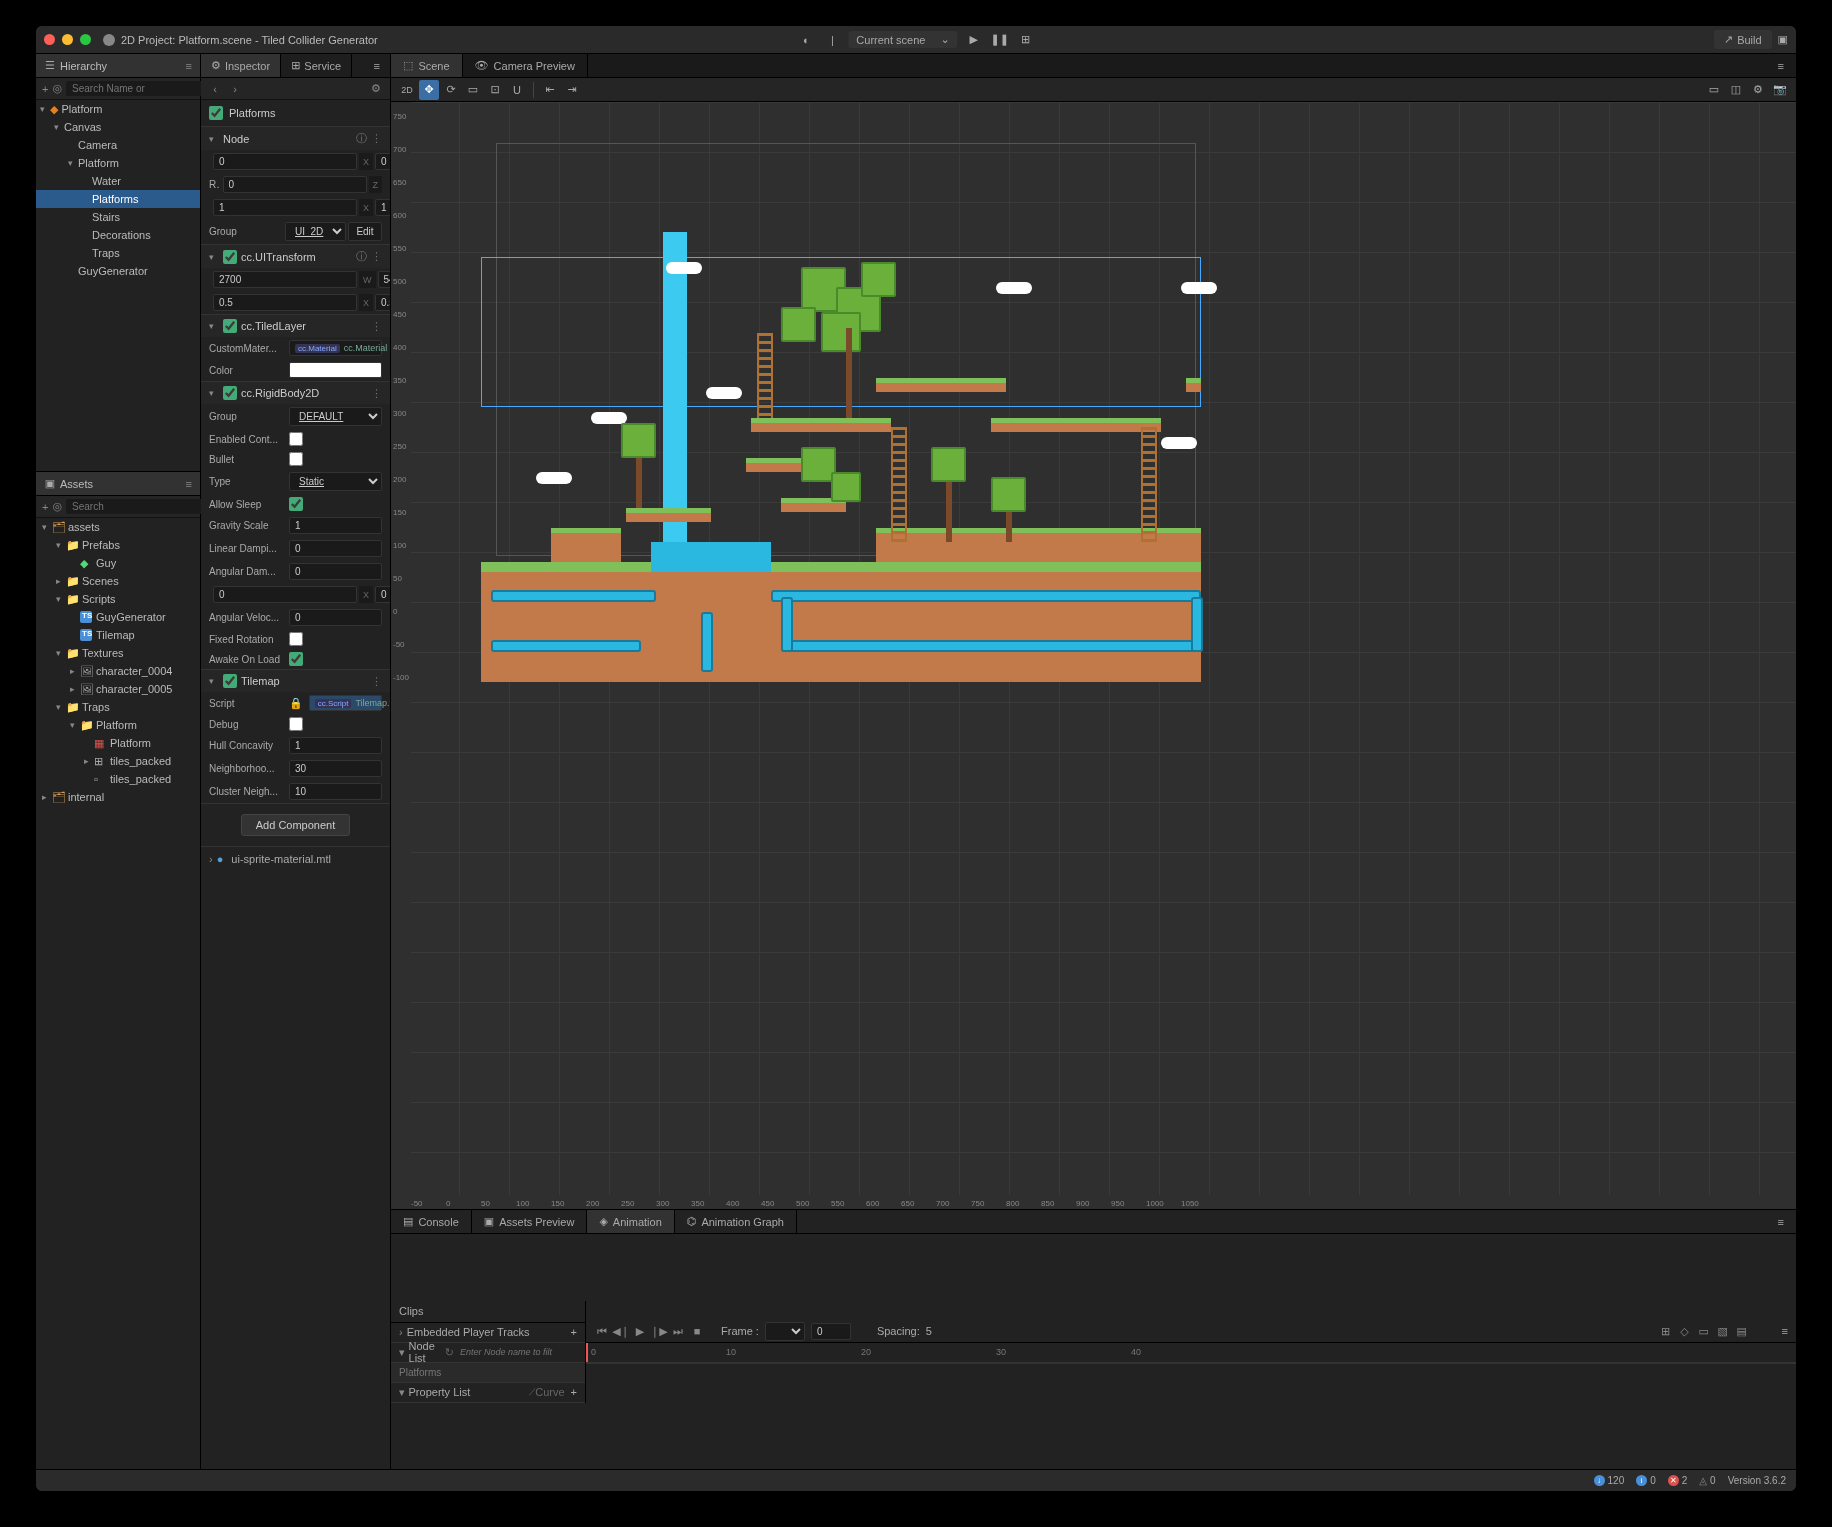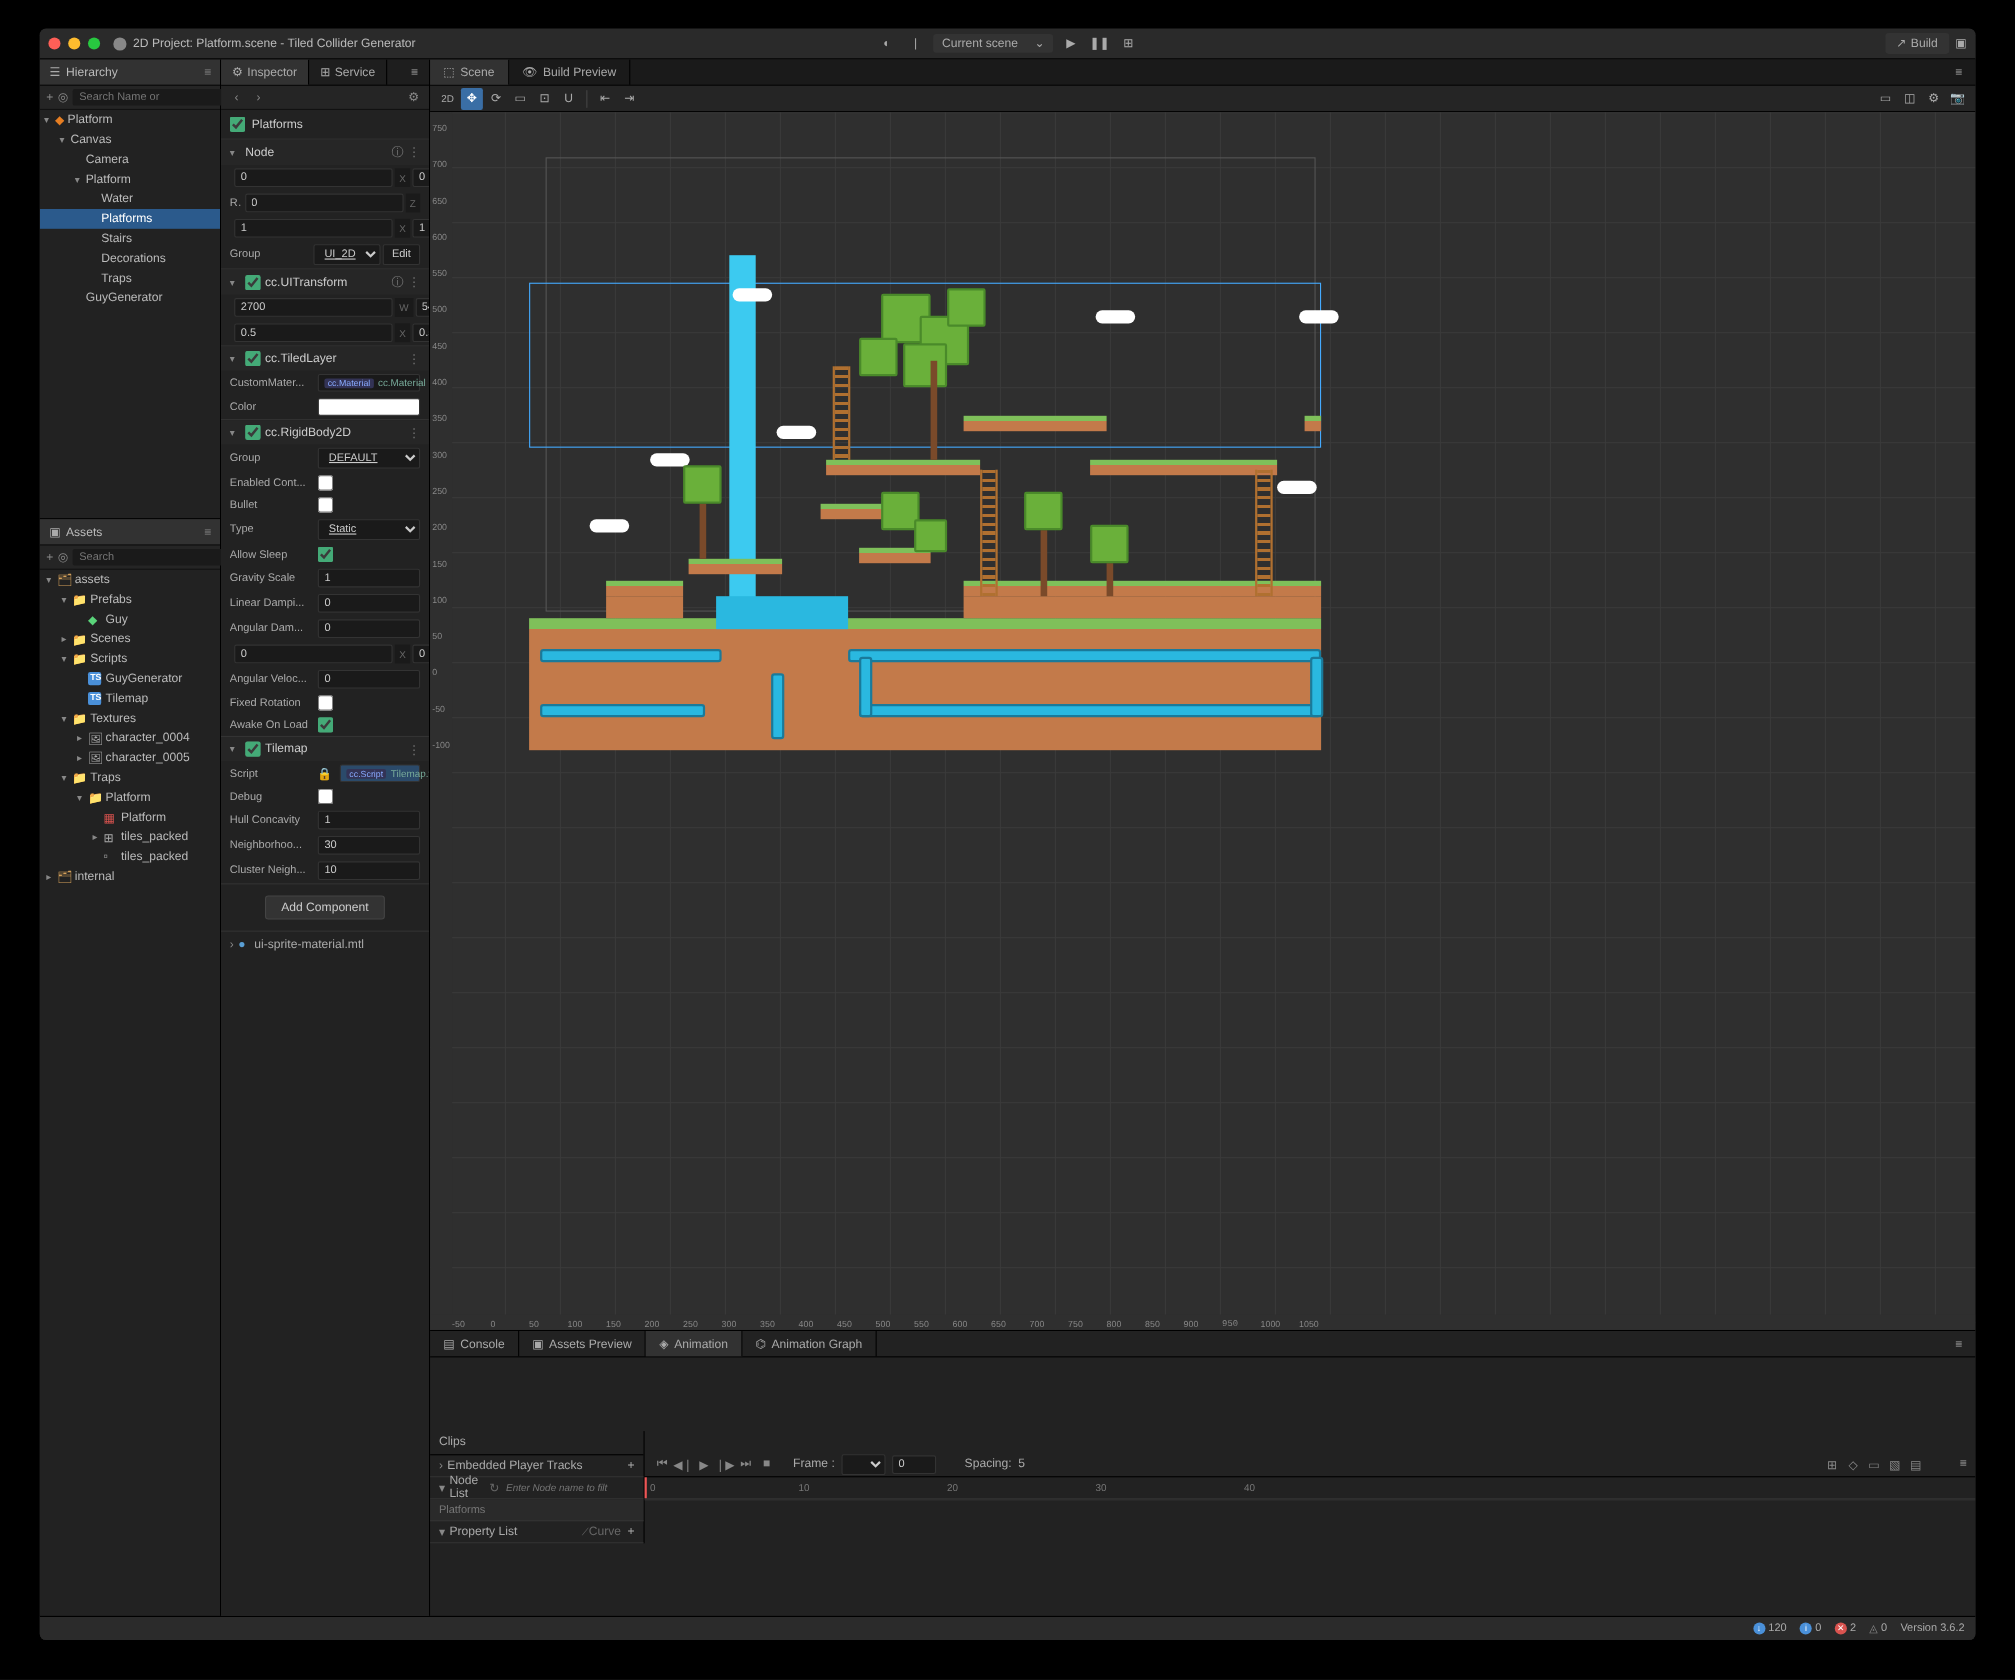--- a/index.html
+++ b/index.html
@@ -528,21 +528,21 @@
 
     <div class="right-col">
       <div class="scene-panel">
         <div class="scene-tabs">
           <div class="scene-tab active">
             <span>⬚</span>
             <span>Scene</span>
           </div>
           <div class="scene-tab">
             <span>👁</span>
-            <span>Build Preview</span>
+            <span>Camera Preview</span>
           </div>
           <div style="flex:1"></div>
           <div class="scene-tab" style="border:none">≡</div>
         </div>
         <div class="scene-toolbar">
           <div class="scene-tool" style="font-size:9px">
               <span>2D</span>
             </div>
           <div class="scene-tool active">✥</div>
           <div class="scene-tool">⟳</div>
@@ -649,21 +649,21 @@
               <div class="scene-ruler-tick-h" style="left: 370px;">450</div>
               <div class="scene-ruler-tick-h" style="left: 405px;">500</div>
               <div class="scene-ruler-tick-h" style="left: 440px;">550</div>
               <div class="scene-ruler-tick-h" style="left: 475px;">600</div>
               <div class="scene-ruler-tick-h" style="left: 510px;">650</div>
               <div class="scene-ruler-tick-h" style="left: 545px;">700</div>
               <div class="scene-ruler-tick-h" style="left: 580px;">750</div>
               <div class="scene-ruler-tick-h" style="left: 615px;">800</div>
               <div class="scene-ruler-tick-h" style="left: 650px;">850</div>
               <div class="scene-ruler-tick-h" style="left: 685px;">900</div>
-              <div class="scene-ruler-tick-h" style="left: 720px; font-family: Liberation Mono, monospace;">950</div>
+              <div class="scene-ruler-tick-h" style="left: 720px;">950</div>
               <div class="scene-ruler-tick-h" style="left: 755px;">1000</div>
               <div class="scene-ruler-tick-h" style="left: 790px;">1050</div>
             </div>
         </div>
       </div>
 
       <div class="bottom-panel">
         <div class="bottom-tabs">
           <div class="bottom-tab">
               <span>▤</span>

